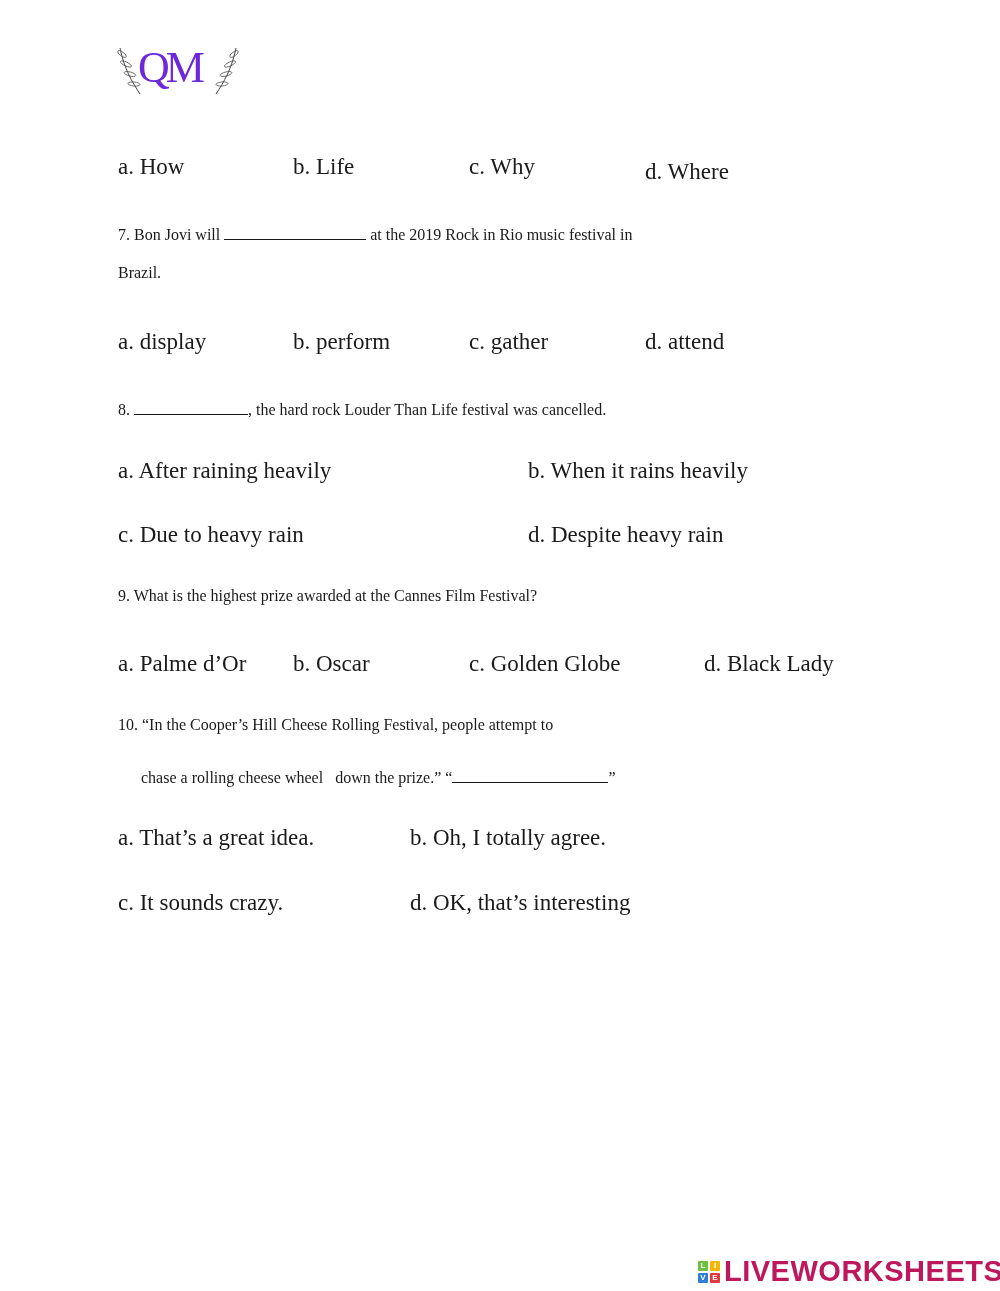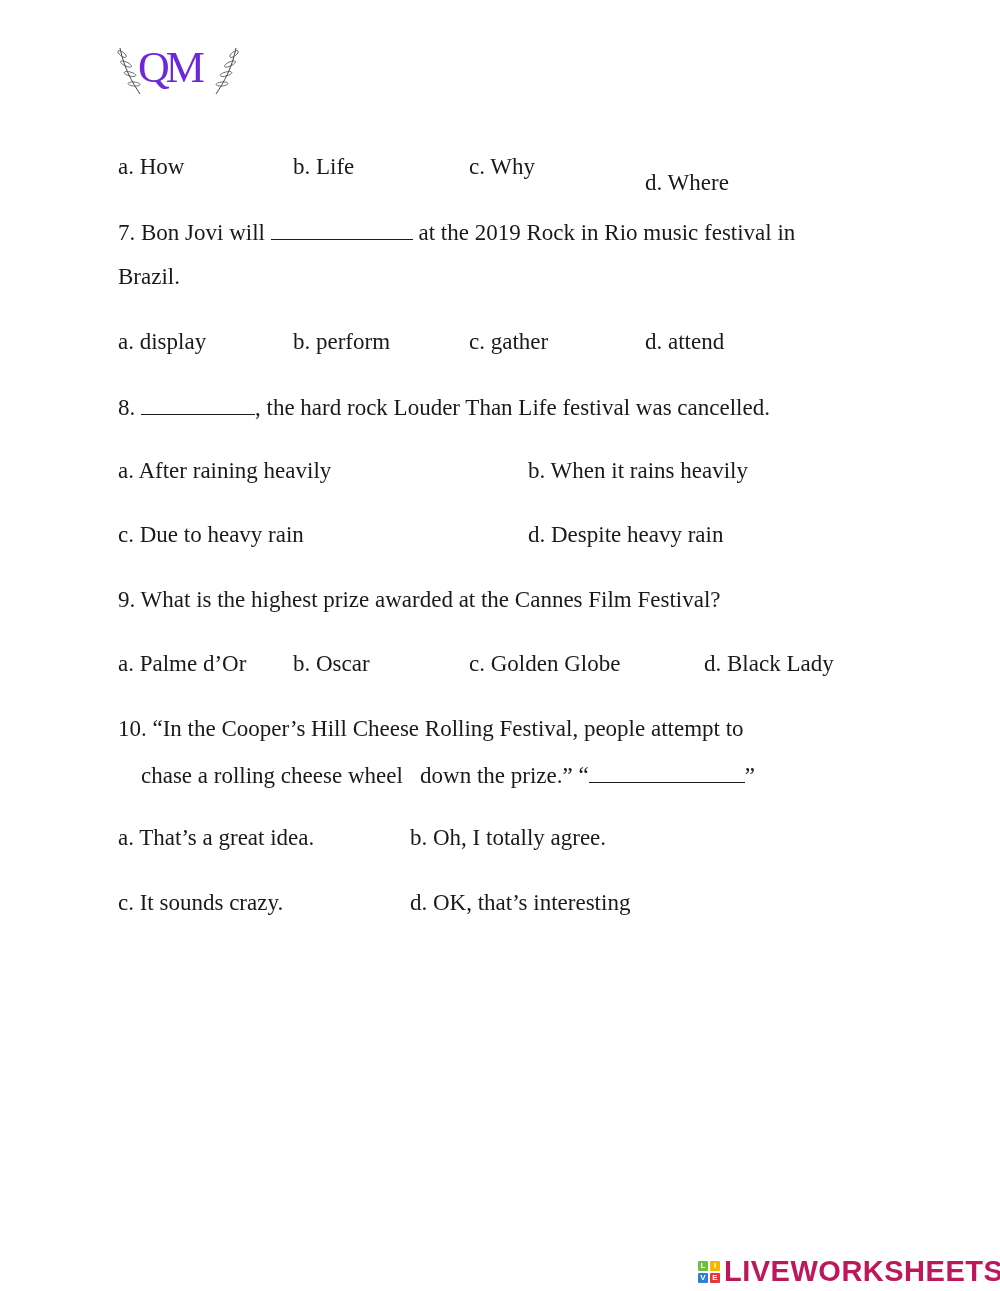--- a/index.html
+++ b/index.html
@@ -37,21 +37,21 @@
       top: 4px;
       width: 28px;
       height: 54px;
     }
     .leaf.left { left: 0; }
     .leaf.right { right: 0; transform: scaleX(-1); }
 
     .line {
       position: absolute;
       left: 118px;
-      font-size: 23px;
+      font-size: 16px;
       line-height: 1;
       white-space: nowrap;
     }
     .opt {
       position: absolute;
       font-size: 23px;
       line-height: 1;
       white-space: nowrap;
     }
     .blank {
@@ -111,21 +111,21 @@
     <ellipse cx="6" cy="10" rx="5" ry="2" transform="rotate(35 6 10)" fill="none" stroke="#555" stroke-width="0.8"></ellipse>
     <ellipse cx="10" cy="20" rx="6" ry="2" transform="rotate(25 10 20)" fill="none" stroke="#555" stroke-width="0.8"></ellipse>
     <ellipse cx="14" cy="30" rx="6" ry="2" transform="rotate(15 14 30)" fill="none" stroke="#555" stroke-width="0.8"></ellipse>
     <ellipse cx="18" cy="40" rx="6" ry="2" transform="rotate(5 18 40)" fill="none" stroke="#555" stroke-width="0.8"></ellipse>
   </svg>
 </div>
 
 <span class="opt" style="left:118px; top:155px;">a. How</span>
 <span class="opt" style="left:293px; top:155px;">b. Life</span>
 <span class="opt" style="left:469px; top:155px;">c. Why</span>
-<span class="opt" style="left:645px; top:171px;">d. Where</span>
+<span class="opt" style="left:645px; top:160px;">d. Where</span>
 
 <div class="line" style="top:219px;">
   <span>7. Bon Jovi will</span>
   <span class="blank" style="width:142px;"></span>
   <span>at the 2019 Rock in Rio music festival in</span>
 </div>
 <div class="line" style="top:265px;text-align:center;">Brazil.</div>
 <span class="opt" style="left:118px; top:330px;">a. display</span>
 <span class="opt" style="left:293px; top:330px;">b. perform</span>
 <span class="opt" style="left:469px; top:330px;font-family:Liberation Serif, serif;">c. gather</span>

